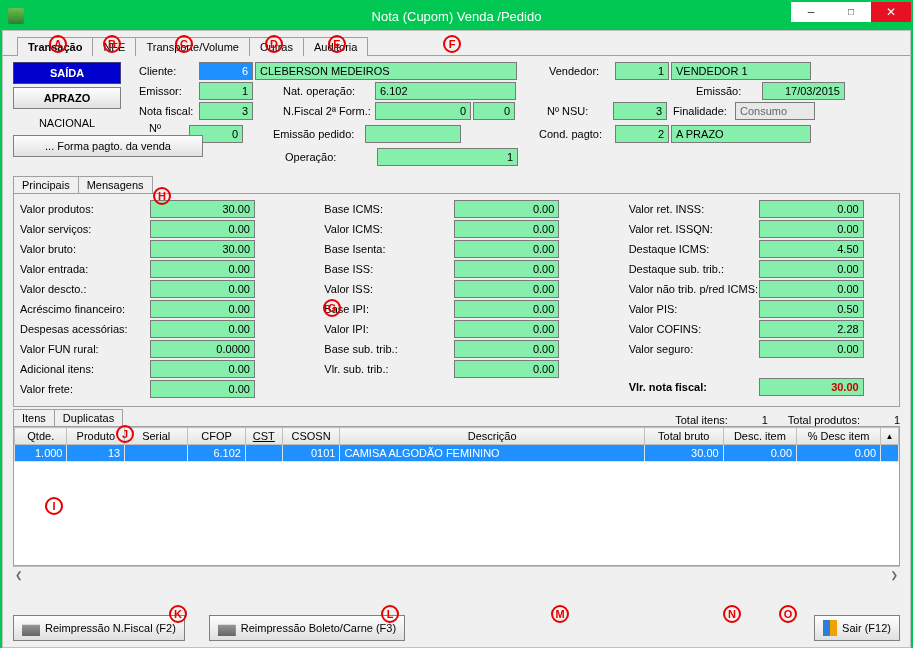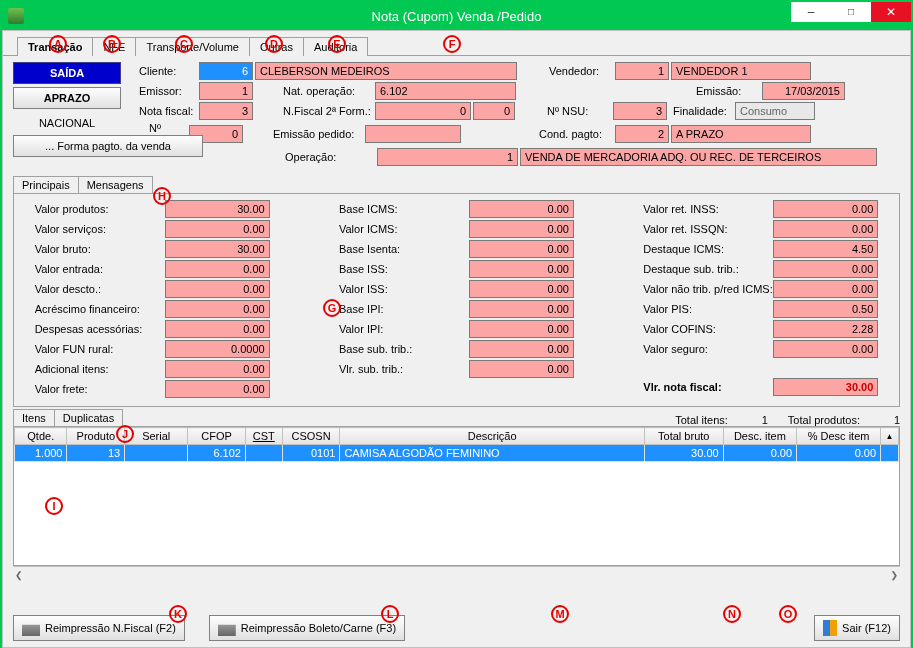--- a/index.html
+++ b/index.html
@@ -20,36 +20,36 @@
 
 .tabs { display:flex; padding:6px 6px 0 14px; }
 .tab { background:#f0f0f0; border:1px solid #a0a0a0; border-bottom:none; padding:3px 10px; margin-right:-1px; font-size:11px; cursor:default; }
 .tab.active { font-weight:bold; background:#f0f0f0; position:relative; }
 .tabline { height:1px; background:#a0a0a0; margin-top:-1px; }
 
 .panel { padding:6px 10px 4px 10px; }
 
 .row { display:flex; align-items:center; margin-bottom:2px; }
 .lbl { font-size:11px; color:#000; }
-.inp { height:18px; border:1px solid #7a7a7a; background:#fca5a5; font-size:11px; padding:0 4px; text-align:right; }
+.inp { height:18px; border:1px solid #7a7a7a; background:#86efac; font-size:11px; padding:0 4px; text-align:right; }
 .inp.left { text-align:left; }
 .inp.gray { background:#e8e8e8; color:#666; }
 .btn { height:22px; background:linear-gradient(#fefefe,#e0e0e0); border:1px solid #808080; font-size:11px; padding:0 8px; cursor:default; }
 
 .saida { background:#0000cc; color:#fff; font-weight:bold; padding:4px 30px; border:1px solid #404080; text-align:center; }
 .aprazo { background:linear-gradient(#fefefe,#e0e0e0); border:1px solid #808080; font-weight:bold; padding:4px 26px; text-align:center; margin-top:3px; }
 
 .sub-tabs { display:flex; margin:4px 0 0 6px; }
 .sub-tab { border:1px solid #a0a0a0; border-bottom:none; padding:2px 8px; font-size:11px; margin-right:-1px; background:#f0f0f0; }
 .sub-tab.active { font-weight:normal; }
 .sub-box { border:1px solid #a0a0a0; padding:6px; }
 
 .val-grid { display:flex; gap:40px; }
 .val-col { flex:1; }
-.val-row { display:flex; justify-content:center; align-items:center; margin-bottom:2px; }
+.val-row { display:flex; justify-content:flex-start; align-items:center; margin-bottom:2px; }
 .val-row .lbl { width:130px; }
 .val-row .inp { width:105px; }
 
 .total-red { color:#cc0000; font-weight:bold; }
 
 .grid { border:1px solid #a0a0a0; background:#fff; height:140px; overflow:auto; position:relative; }
 .grid table { border-collapse:collapse; width:100%; font-size:11px; }
 .grid th { background:linear-gradient(#f8f8f8,#e4e4e4); border:1px solid #c0c0c0; padding:2px 4px; font-weight:normal; }
 .grid td { border:1px solid #e0e0e0; padding:2px 4px; text-align:right; }
 .grid tr.sel td { background:#1e90ff; color:#fff; }
@@ -141,21 +141,20 @@
             <span class="lbl" style="width:92px; margin-left:30px;">Emissão pedido:</span>
             <input class="inp" style="width: 96px;" value="">
             <span class="lbl" style="width:76px; margin-left:78px;">Cond. pagto:</span>
             <input class="inp" style="width: 54px;" value="2">
             <input class="inp left" style="width: 140px; margin-left: 2px;" value="A PRAZO">
           </div>
 
           <div class="row">
             <span class="lbl" style="width:92px; margin-left:156px;">Operação:</span>
             <input class="inp" style="width: 141px;" value="1">
-            <input class="inp left" style="width: 357px; margin-left: 2px;" value="VENDA DE MERCADORIA ADQ. OU REC. DE TERCEIROS">
           </div>
         </div>
       </div>
     </div>
 
     <div class="sub-tabs" style="margin-left:10px;">
       <div class="sub-tab active">Principais</div>
       <div class="sub-tab">Mensagens</div>
     </div>
     <div class="sub-box" style="margin:0 10px;">

